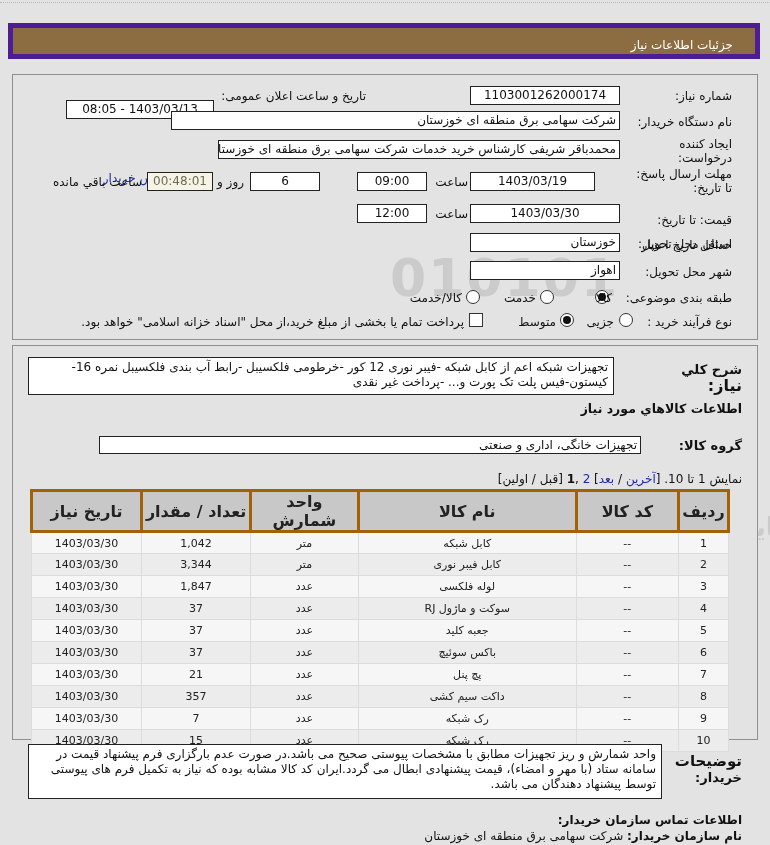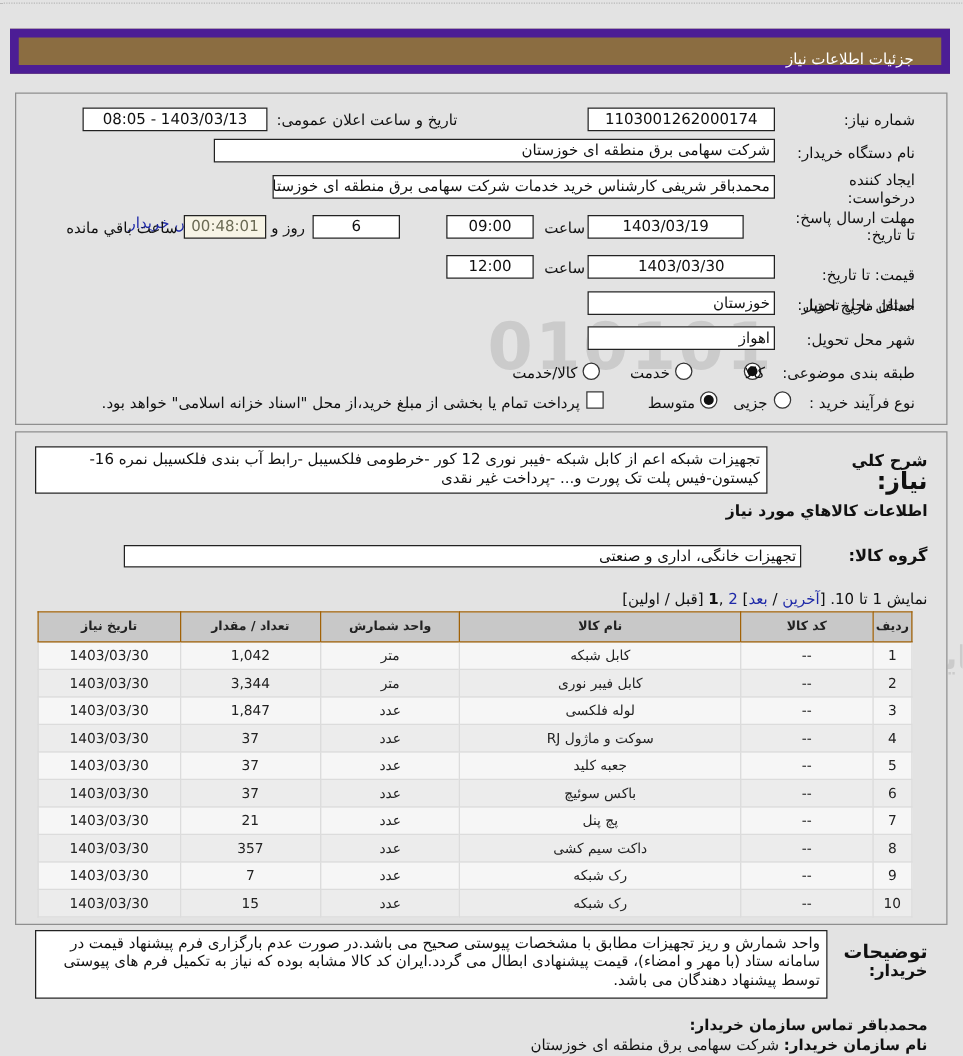--- a/index.html
+++ b/index.html
@@ -10,21 +10,21 @@
       font-size: 12px; color: #111;
     }
     body { position: relative; }
     .topline {
       position: absolute; left: 0; right: 0; top: 0; height: 3px;
       border-bottom: 1px dotted #b9b9b9;
     }
     .titlebar {
       position: absolute; left: 8px; top: 23px; width: 500px; height: 36px;
       width: 752px;
-      background: #8b6d41; border: 7px solid #4c1d95;
+      background: #8b6d41; border: 5px solid #4c1d95;
       color: #fff; direction: rtl;
       padding-right: 22px; line-height: 34px; font-size: 12px;
     }
     .panel {
       position: absolute; border: 1px solid #8f8f8f;
       background: #e3e3e3;
     }
     #panel1 { left: 12px; top: 74px; width: 746px; height: 266px; }
     #panel2 { left: 12px; top: 345px; width: 746px; height: 395px; }
     .lbl {
@@ -54,22 +54,22 @@
     .textarea {
       position: absolute; background: #fff; border: 1px solid #222;
       direction: rtl; text-align: right; padding: 2px 5px;
       font-size: 12px; line-height: 15px;
     }
     table.items {
       position: absolute; left: 30px; top: 489px; width: 700px;
       border-collapse: collapse; direction: rtl; font-size: 11px;
     }
     table.items th {
-      background: #c8c8c8; height: 24px; font-weight: bold; font-size: 10px;
-      border: 1px solid #a16207; color: #222;
+      background: #c8c8c8; height: 24px; font-weight: bold; font-size: 16px;
+      border: 3px solid #a16207; color: #222;
     }
     table.items td {
       height: 22px; text-align: center; border: 1px solid #dcdcdc; color: #222;
     }
     table.items tr:nth-child(odd) td { background: #f6f6f6; }
     table.items tr:nth-child(even) td { background: #ececec; }
     .watermark {
       position: absolute; color: rgba(120,120,120,0.22); font-weight: bold;
       pointer-events: none; white-space: nowrap; font-family: "DejaVu Sans", sans-serif;
     }
@@ -86,21 +86,21 @@
 <div class="panel" id="panel1"></div>
 
 <div class="watermark" style="left:390px; top:248px; font-size:52px; letter-spacing:2px;">010101</div>
 <div class="watermark" style="left:210px; top:428px; font-size:38px;">ParsNamadData</div>
 <div class="watermark" style="left:330px; top:512px; font-size:26px; direction:rtl;">پایگاه اطلاع رسانی مناقصه ومزایده</div>
 <div class="watermark" style="left:240px; top:548px; font-size:40px;">۰۲۱-۸۸۳۴۹۶۷۰-۵</div>
 
 <span class="lbl" style="right:38px; top:89px;">شماره نیاز:</span>
 <div class="box" style="left:470px; top:86px; width:150px;">1103001262000174</div>
 <span class="lbl" style="right:404px; top:89px;">تاریخ و ساعت اعلان عمومی:</span>
-<div class="box" style="left:66px; top:86px; width:148px;">1403/03/13 - 08:05</div>
+<div class="box" style="left:66px; top:100px; width:148px;">1403/03/13 - 08:05</div>
 
 <span class="lbl" style="right:38px; top:115px;">نام دستگاه خریدار:</span>
 <div class="box right" style="left:171px; top:111px; width:449px;">شرکت سهامی برق منطقه ای خوزستان</div>
 
 <span class="lbl" style="right:38px; top:137px;">ایجاد کننده</span>
 <span class="lbl" style="right:38px; top:151px;">درخواست:</span>
 <div class="box right" style="left:218px; top:140px; width:402px;">محمدباقر شریفی کارشناس خرید خدمات شرکت سهامی برق منطقه ای خوزستان</div>
 <a class="lbl link" style="right:556px; top:143px; cursor:pointer;margin-top:28px;">اطلاعات تماس خریدار</a>
 
 <span class="lbl" style="right:38px; top:167px;">مهلت ارسال پاسخ:</span>
@@ -137,21 +137,21 @@
 <div class="radio" style="left:619px; top:313px;"></div>
 <span class="lbl" style="right:156px; top:315px;">جزیی</span>
 <div class="radio on" style="left:560px; top:313px;"></div>
 <span class="lbl" style="right:214px; top:315px;">متوسط</span>
 <div class="checkbox" style="left:469px; top:313px;"></div>
 <span class="lbl" style="right:306px; top:315px;">پرداخت تمام یا بخشی از مبلغ خرید،از محل "اسناد خزانه اسلامی" خواهد بود.</span>
 
 <div class="panel" id="panel2"></div>
 
 <span class="lbl bold" style="right:28px; top:362px; font-size:13px;">شرح کلي</span>
-<span class="lbl bold" style="right:28px; top:378px; font-size:19px;">نياز:</span>
+<span class="lbl bold" style="right:28px; top:378px; font-size:16px;">نياز:</span>
 <div class="textarea" style="left:28px; top:357px; width:586px; height:38px;">تجهیزات شبکه اعم از کابل شبکه -فیبر نوری 12 کور -خرطومی فلکسیبل -رابط آب بندی فلکسیبل نمره 16-کیستون-فیس پلت تک پورت و... -پرداخت غیر نقدی</div>
 
 <span class="lbl bold" style="right:28px; top:401px; font-size:12.5px;">اطلاعات کالاهاي مورد نياز</span>
 
 <span class="lbl bold" style="right:28px; top:438px; font-size:13px;">گروه کالا:</span>
 <div class="box right" style="left:99px; top:436px; width:542px; height:18px; line-height:16px;">تجهیزات خانگی، اداری و صنعتی</div>
 
 <div class="lbl" style="right:28px; top:472px;">
   <span>نمایش 1 تا 10. [</span><a class="link" style="cursor:pointer;">آخرین</a><span> / </span><a class="link" style="cursor:pointer;">بعد</a><span>] </span><a class="link" style="cursor:pointer;">2</a><span> ,</span><b>1</b><span> [قبل / اولین]</span>
 </div>
@@ -248,17 +248,17 @@
         <td>15</td>
         <td>1403/03/30</td>
       </tr>
   </tbody>
 </table>
 
 <span class="lbl bold" style="right:28px; top:754px; font-size:15px;">توضیحات</span>
 <span class="lbl bold" style="right:28px; top:770px; font-size:13px;">خریدار:</span>
 <div class="textarea" style="left:28px; top:744px; width:634px; height:55px;">واحد شمارش و ریز تجهیزات مطابق با مشخصات پیوستی صحیح می باشد.در صورت عدم بارگزاری فرم پیشنهاد قیمت در سامانه ستاد (با مهر و امضاء)، قیمت پیشنهادی ابطال می گردد.ایران کد کالا مشابه بوده که نیاز به تکمیل فرم های پیوستی توسط پیشنهاد دهندگان می باشد.</div>
 
-<span class="lbl bold" style="right:28px; top:813px;">محمدباقر تماس سازمان خریدار:</span>
+<span class="lbl bold" style="right:28px; top:813px;">اطلاعات تماس سازمان خریدار:</span>
 <div class="lbl" style="right:28px; top:829px;margin-left:29px;">
   <b>نام سازمان خریدار:</b>
   <span>شرکت سهامی برق منطقه ای خوزستان</span>
 </div>
 
 </body></html>

